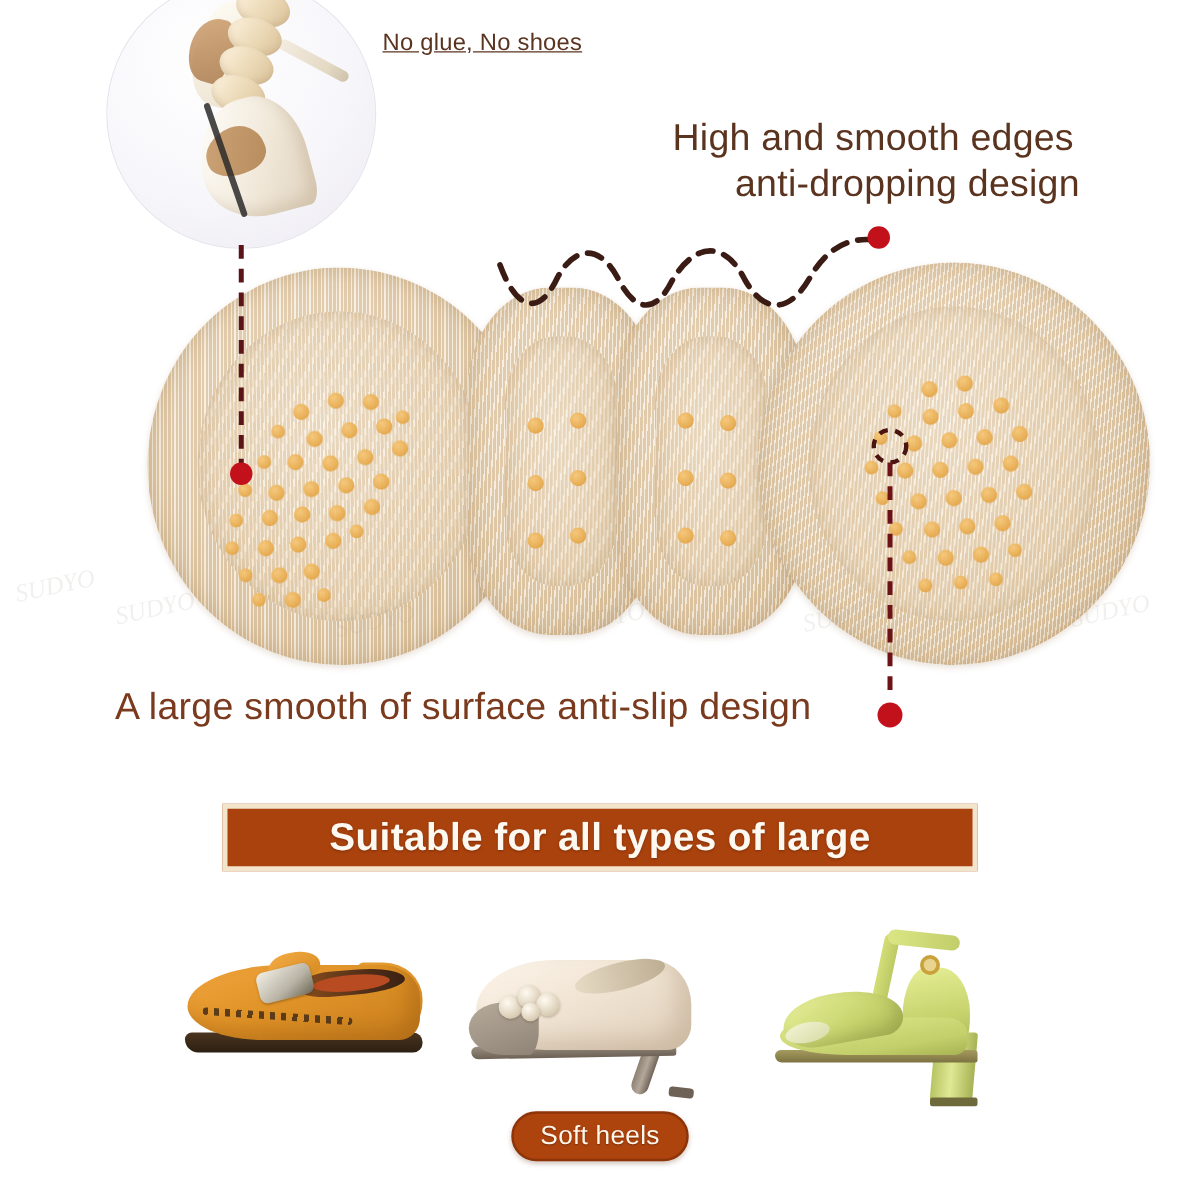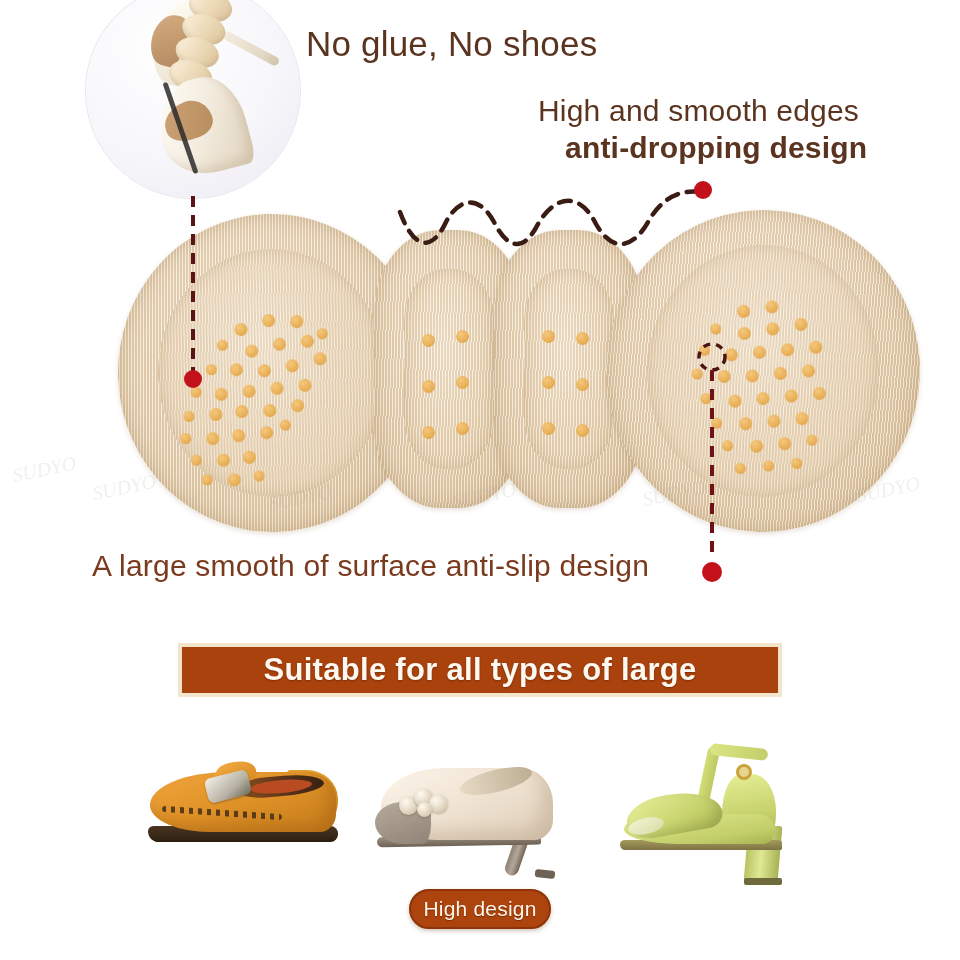--- a/index.html
+++ b/index.html
@@ -13,23 +13,23 @@
   .stage { position:absolute; left:0; top:0; width:960px; height:960px; }
 
   
   .hl {
     position:absolute;
     color:#5b3420;
     font-weight:400;
     letter-spacing:.2px;
     white-space:nowrap;
   }
-  #t-noglue { left:306px; top:24px; font-size:35px; }
+  #t-noglue { left:306px; top:24px; font-size:19px;text-decoration:underline; }
   #t-soft1  { left:538px; top:94px;  font-size:30px; }
-  #t-soft2  { left:565px; top:131px; font-size:30px;font-weight:bold; }
+  #t-soft2  { left:588px; top:131px; font-size:30px; }
   #t-antislip {
     left:92px; top:549px; font-size:30px; color:#7a3a1e;
   }
 
   
   .inset {
     position:absolute; left:86px; top:-16px; width:214px; height:214px;
     border-radius:50%;
     background:
       radial-gradient(circle at 38% 30%, #ffffff 0%, #f7f6fa 55%, #eceaf2 100%);
@@ -518,21 +518,21 @@
       <div class="sd-sole"></div>
       <div class="sd-back"></div>
       <div class="sd-foot"></div>
       <div class="sd-vamp"></div>
       <div class="sd-peep"></div>
       <div class="sd-buckle"></div>
     </div>
   </div>
 
   <div class="pill" id="pill-2">
-    <span>High design</span>
+    <span>Soft heels</span>
   </div>
 
   <div class="wm" style="left:12px;top:458px;transform:rotate(-12deg)">SUDYO</div>
   <div class="wm" style="left:92px;top:476px;transform:rotate(-12deg)">SUDYO</div>
   <div class="wm" style="left:268px;top:486px;transform:rotate(-12deg)">SUDYO</div>
   <div class="wm" style="left:452px;top:484px;transform:rotate(-12deg)">SUDYO</div>
   <div class="wm" style="left:642px;top:482px;transform:rotate(-12deg)">SUDYO</div>
   <div class="wm" style="left:856px;top:478px;transform:rotate(-12deg)">SUDYO</div>
 
 </div>

